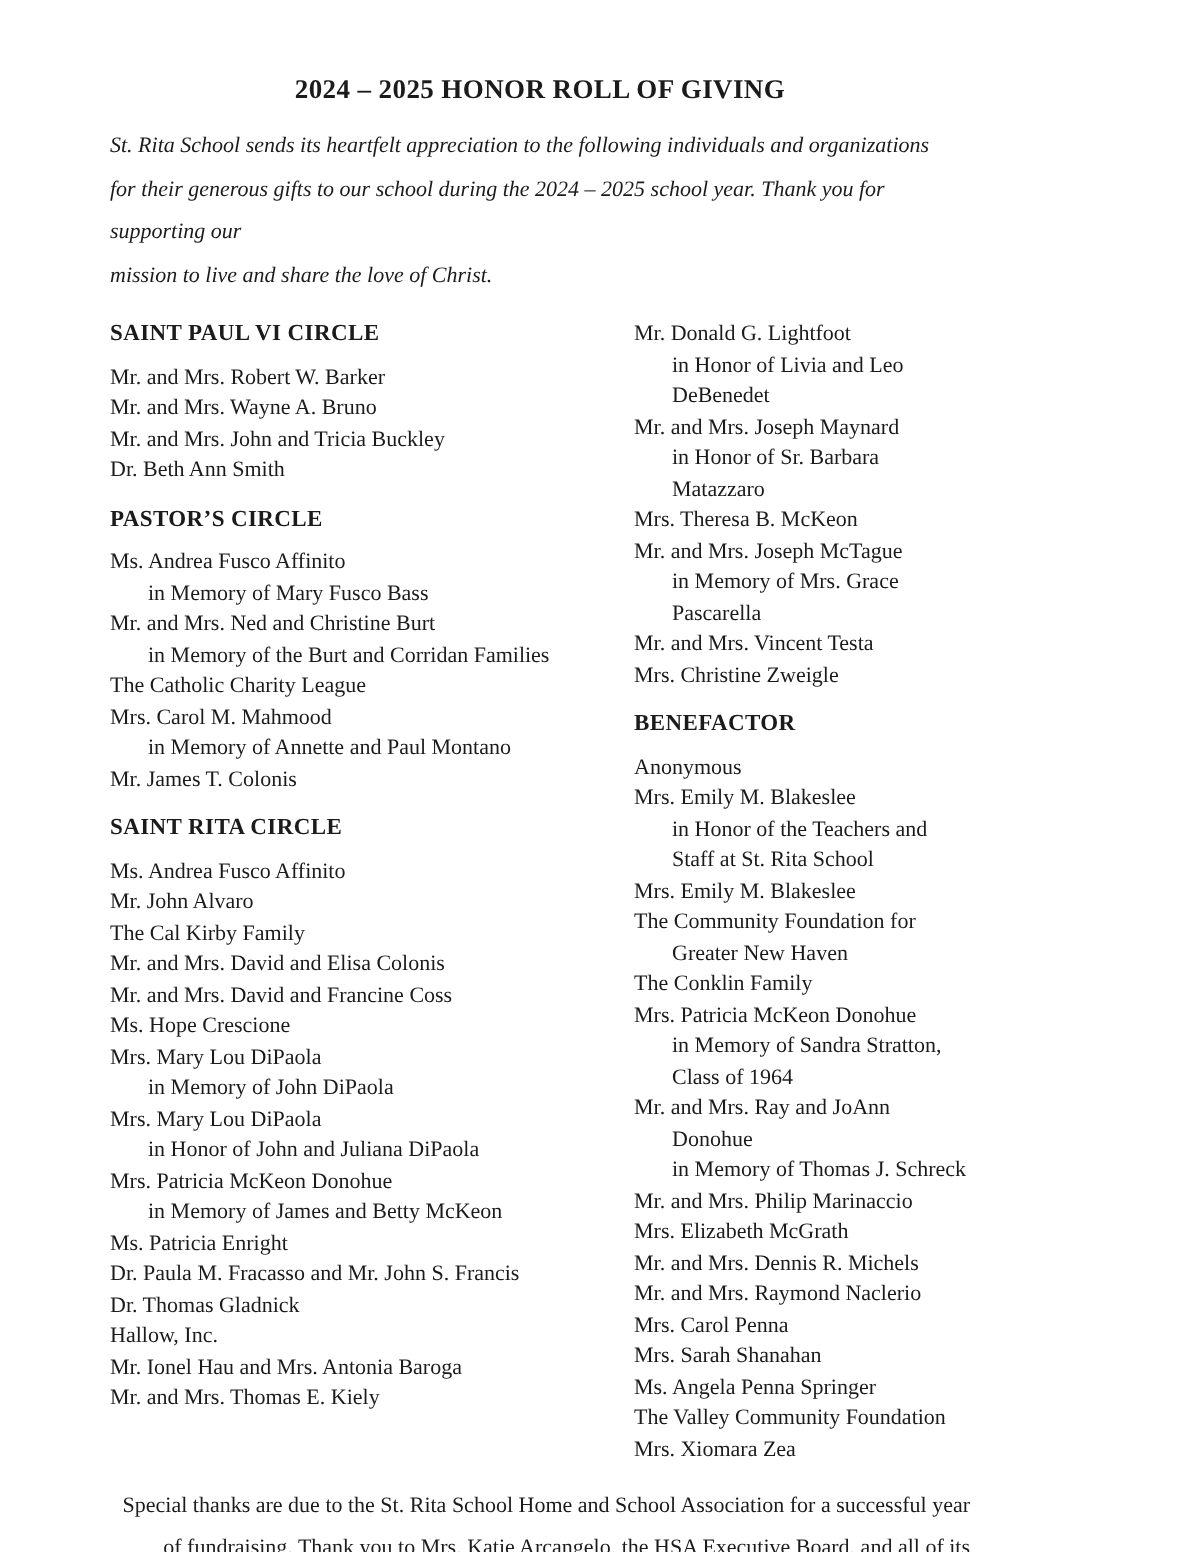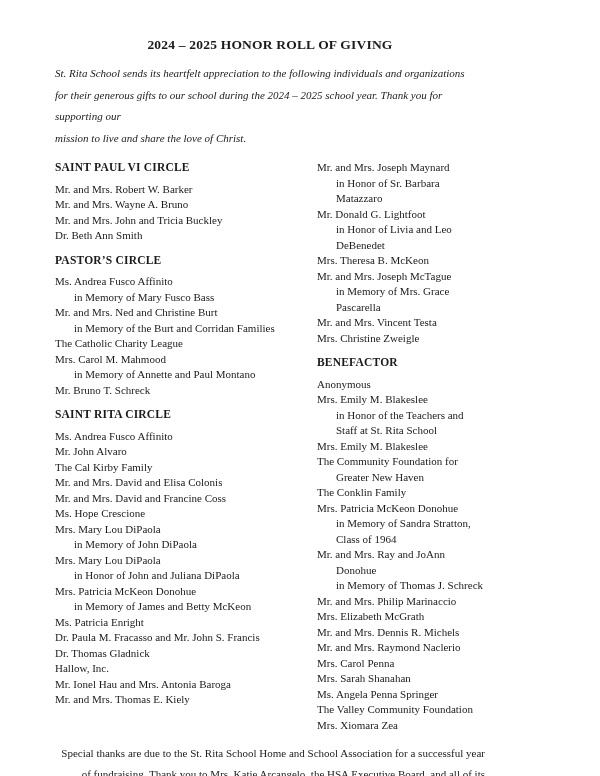--- a/index.html
+++ b/index.html
@@ -102,21 +102,21 @@
             <div class="tribute">in Memory of the Burt and Corridan Families</div>
           </div>
           <div class="entry">
             <div class="entry-name">The Catholic Charity League</div>
           </div>
           <div class="entry">
             <div class="entry-name">Mrs. Carol M. Mahmood</div>
             <div class="tribute">in Memory of Annette and Paul Montano</div>
           </div>
           <div class="entry">
-            <div class="entry-name">Mr. Bruno T. Schreck</div>
+            <div class="entry-name">Mr. James T. Colonis</div>
           </div>
         </div>
         <div class="section">
           <div class="section-heading">SAINT RITA CIRCLE</div>
           <div class="entry">
             <div class="entry-name">Ms. Andrea Fusco Affinito</div>
           </div>
           <div class="entry">
             <div class="entry-name">Mr. John Alvaro</div>
           </div>
@@ -161,26 +161,26 @@
           </div>
           <div class="entry">
             <div class="entry-name">Mr. and Mrs. Thomas E. Kiely</div>
           </div>
         </div>
       </div>
     <div class="divider"></div>
     <div class="column col-right">
         <div class="section">
           <div class="entry">
+            <div class="entry-name">Mr. Donald G. Lightfoot</div>
+            <div class="tribute">in Honor of Livia and Leo DeBenedet</div>
+          </div>
+          <div class="entry">
             <div class="entry-name">Mr. and Mrs. Joseph Maynard</div>
             <div class="tribute">in Honor of Sr. Barbara Matazzaro</div>
-          </div>
-          <div class="entry">
-            <div class="entry-name">Mr. Donald G. Lightfoot</div>
-            <div class="tribute">in Honor of Livia and Leo DeBenedet</div>
           </div>
           <div class="entry">
             <div class="entry-name">Mrs. Theresa B. McKeon</div>
           </div>
           <div class="entry">
             <div class="entry-name">Mr. and Mrs. Joseph McTague</div>
           </div>
           <div class="entry">
             <div class="tribute">in Memory of Mrs. Grace Pascarella</div>
           </div>

